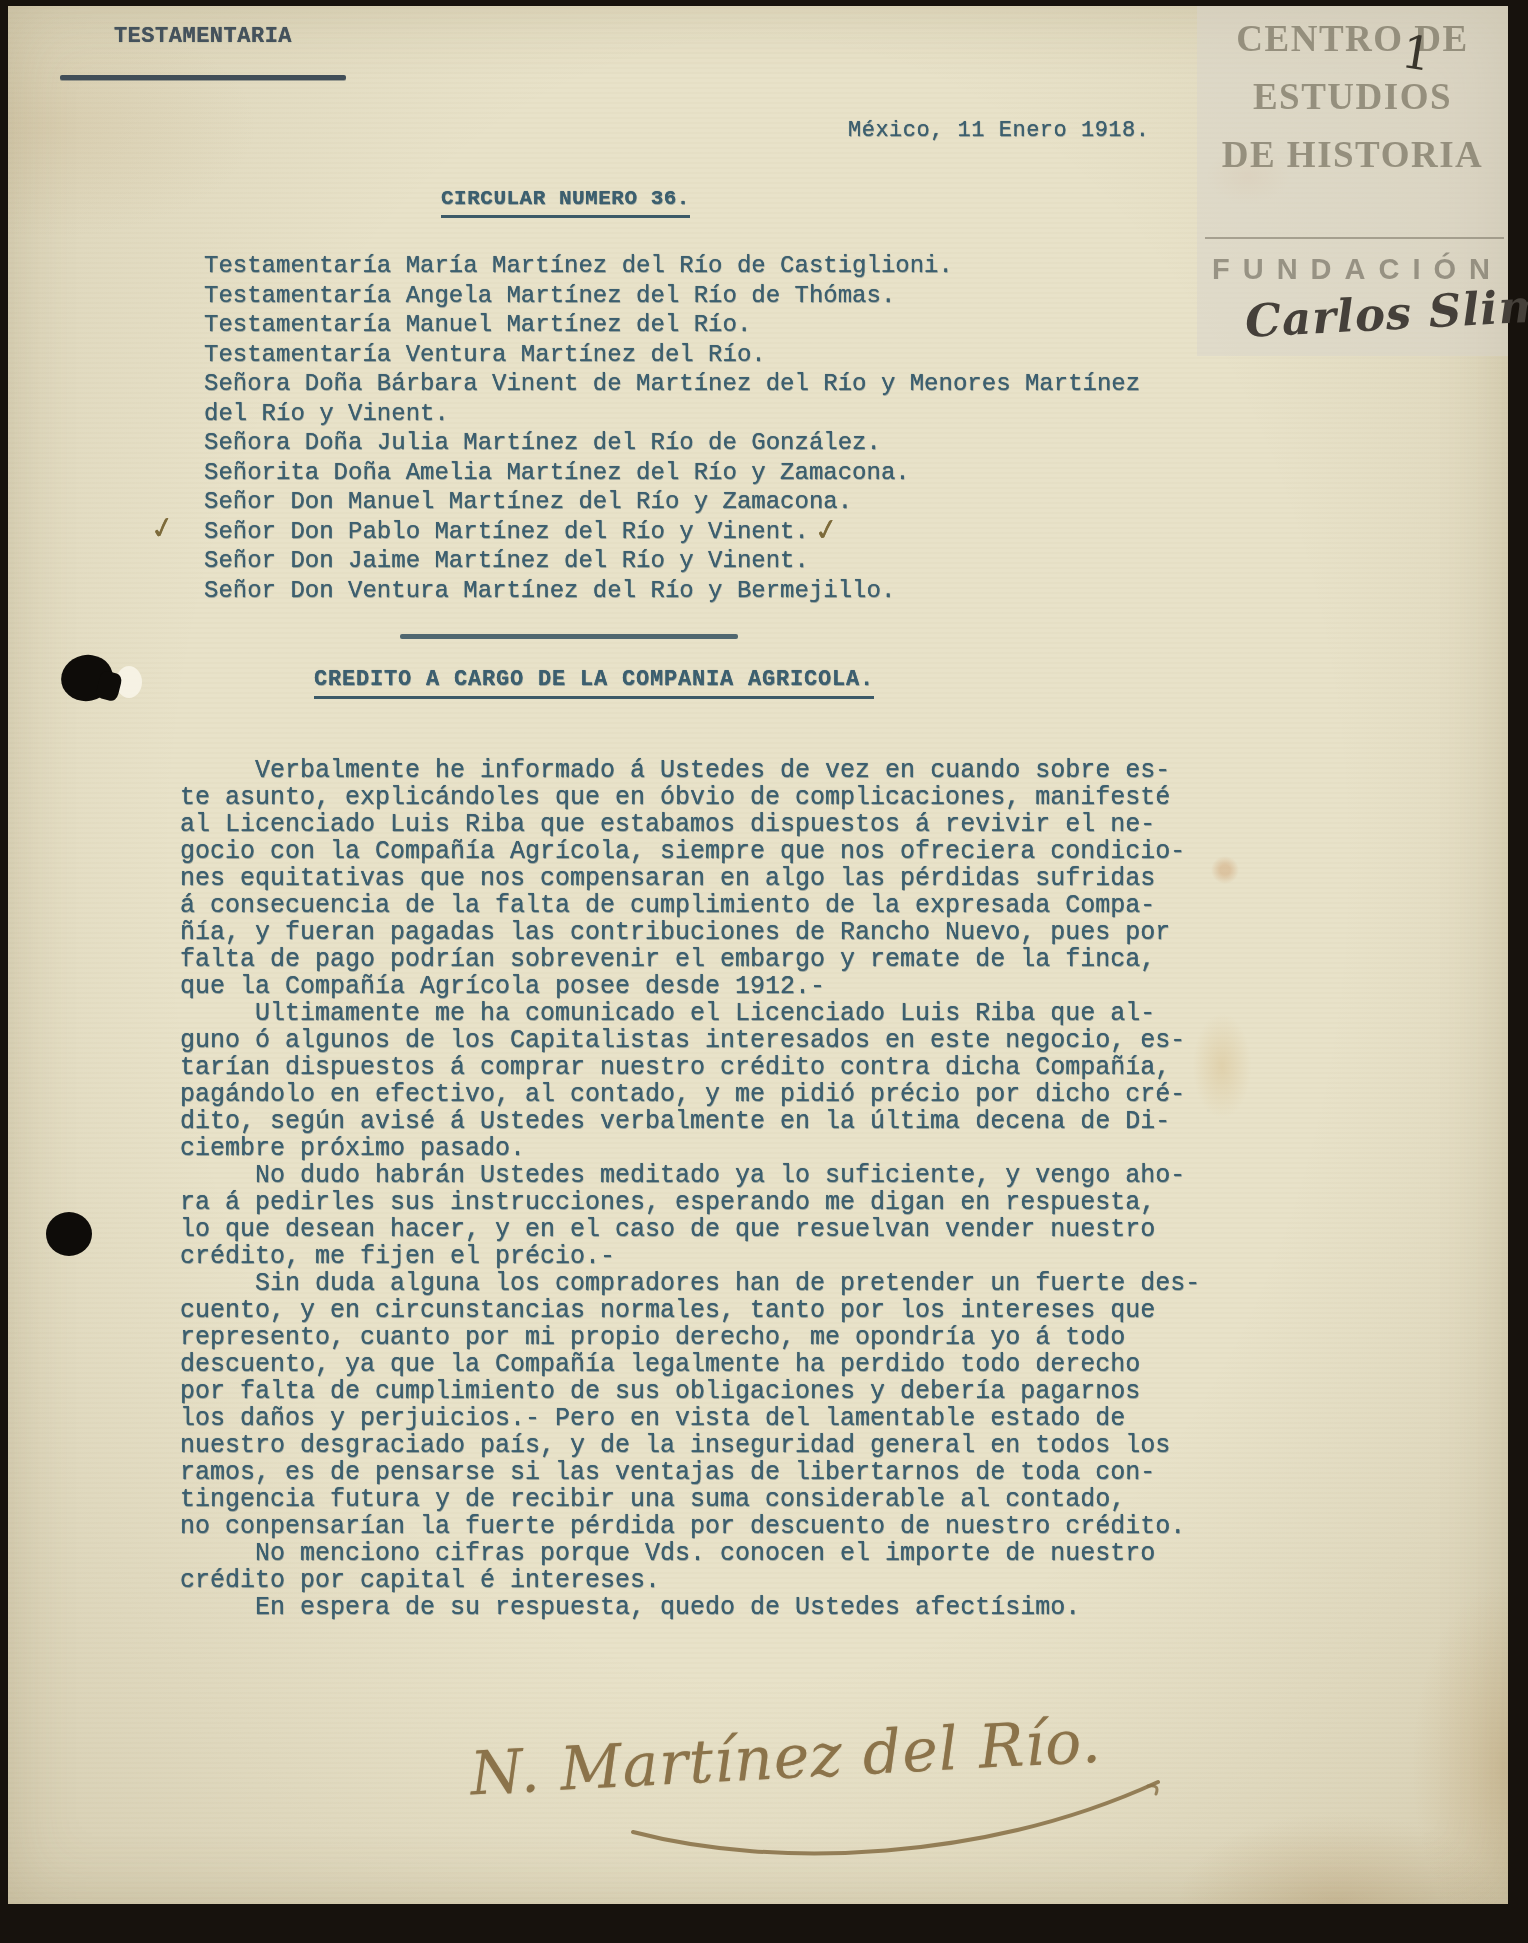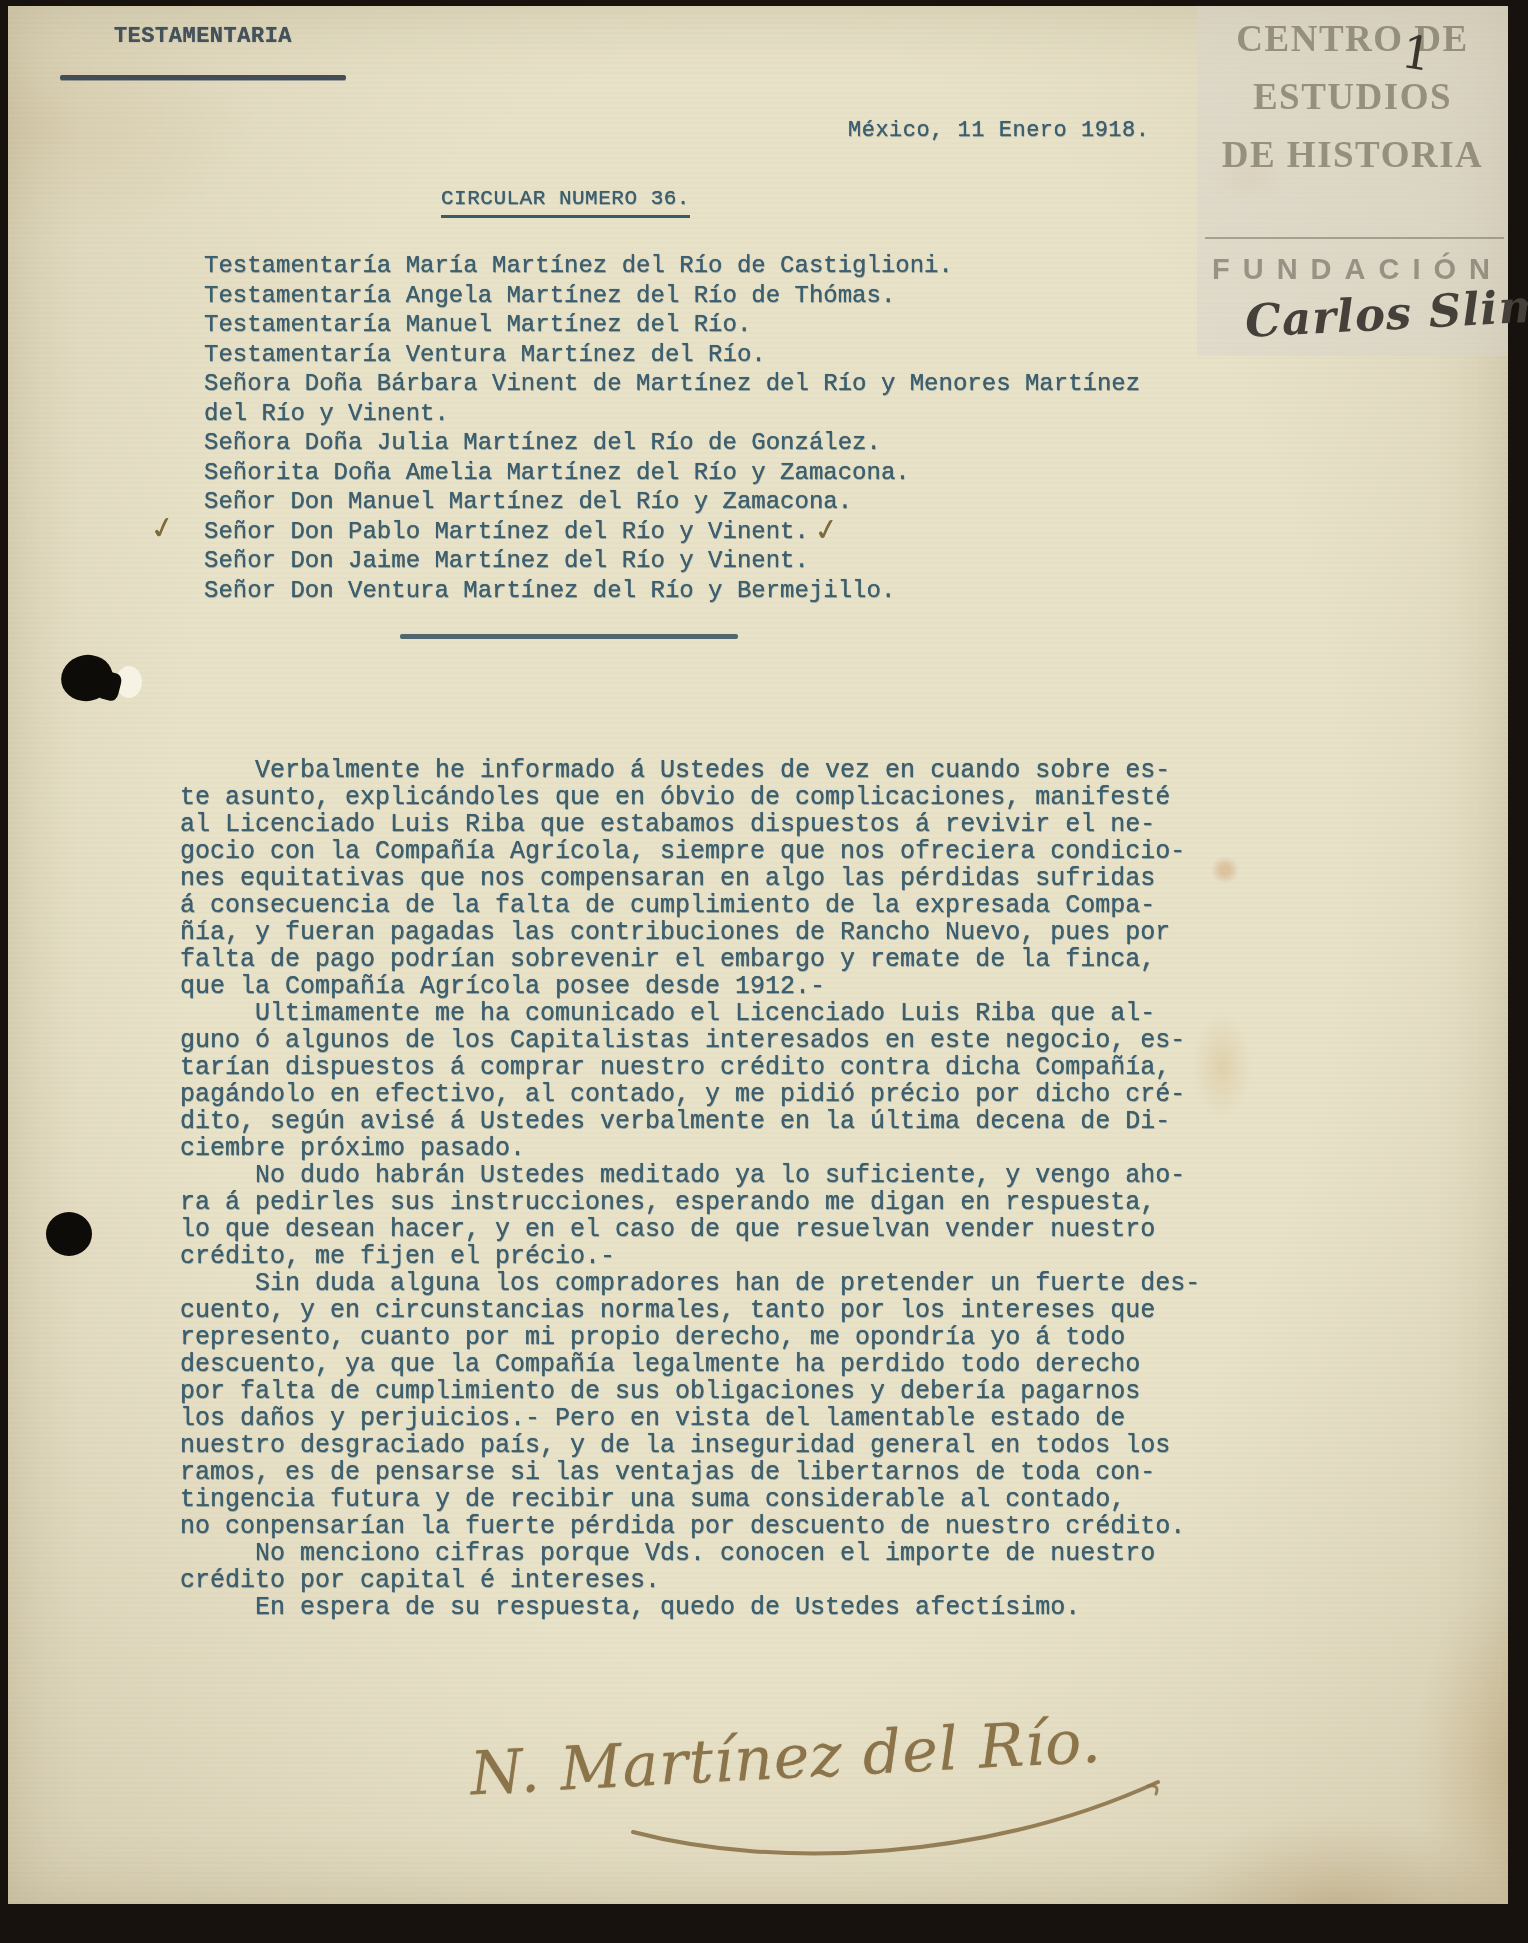--- a/index.html
+++ b/index.html
@@ -47,21 +47,21 @@
     color:rgba(108,103,90,.62); text-indent:10px; }
   .wm-carlos { position:absolute; left:48px; top:281px;
     font-family:"DejaVu Serif", serif; font-style:italic; font-size:45px;
     color:#45403a; transform:rotate(-3deg); letter-spacing:1px; white-space:nowrap; }
   .page-number { position:absolute; left:1394px; top:20px; z-index:6;
     font-family:"DejaVu Serif", serif; font-size:46px; color:#39352c;
     transform:rotate(9deg); }
 
   
   .dateline { position:absolute; left:840px; top:112px; font-size:22px; letter-spacing:.5px; }
-  .circular-title { position:absolute; left:433px; top:181px; font-size:21px; font-weight:normal;
+  .circular-title { position:absolute; left:433px; top:181px; font-size:21px; font-weight:bold;
     letter-spacing:.5px; border-bottom:3px solid #3c5a68; padding-bottom:5px; }
   .addressees { position:absolute; left:196px; top:245px; width:1060px;
     font-size:24px; line-height:29.5px; white-space:pre-wrap; }
   .check { position:absolute; font-family:"DejaVu Sans", sans-serif; font-size:30px;
     color:#7d6b3b; text-shadow:0 0 .6px rgba(125,107,59,.8); z-index:4; }
   .check-left  { left:142px; top:504px; transform:rotate(-12deg); }
   .check-right { left:806px; top:506px; transform:rotate(-10deg); }
   .section-divider { position:absolute; left:392px; top:628px; width:338px; height:5px;
     background:#3f5a66; border-radius:2px; opacity:.9; }
   .section-heading { position:absolute; left:306px; top:661px; font-size:22px; font-weight:bold;
@@ -124,20 +124,21 @@
 Señor Don Manuel Martínez del Río y Zamacona.
 Señor Don Pablo Martínez del Río y Vinent.
 Señor Don Jaime Martínez del Río y Vinent.
 Señor Don Ventura Martínez del Río y Bermejillo.</div>
 
   <div class="check check-left">✓</div>
   <div class="check check-right">✓</div>
 
   <div class="section-divider"></div>
 
+  <div class="section-heading typed">CREDITO A CARGO DE LA COMPANIA AGRICOLA.</div>
 
   <div class="body-text typed">
     <p>     Verbalmente he informado á Ustedes de vez en cuando sobre es-
 te asunto, explicándoles que en óbvio de complicaciones, manifesté
 al Licenciado Luis Riba que estabamos dispuestos á revivir el ne-
 gocio con la Compañía Agrícola, siempre que nos ofreciera condicio-
 nes equitativas que nos compensaran en algo las pérdidas sufridas
 á consecuencia de la falta de cumplimiento de la expresada Compa-
 ñía, y fueran pagadas las contribuciones de Rancho Nuevo, pues por
 falta de pago podrían sobrevenir el embargo y remate de la finca,

